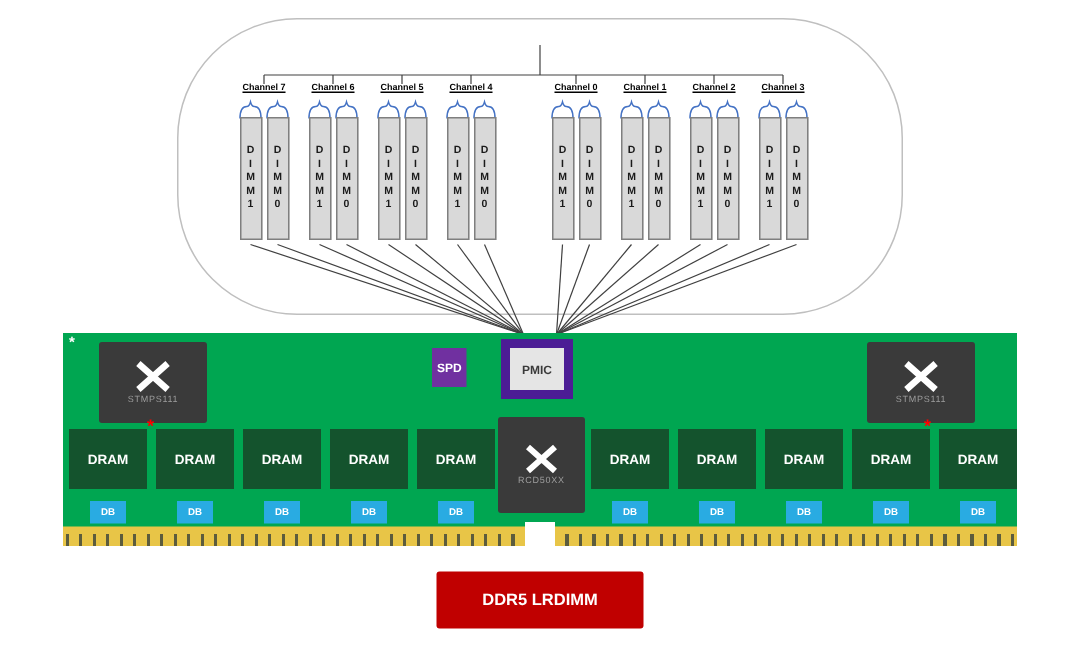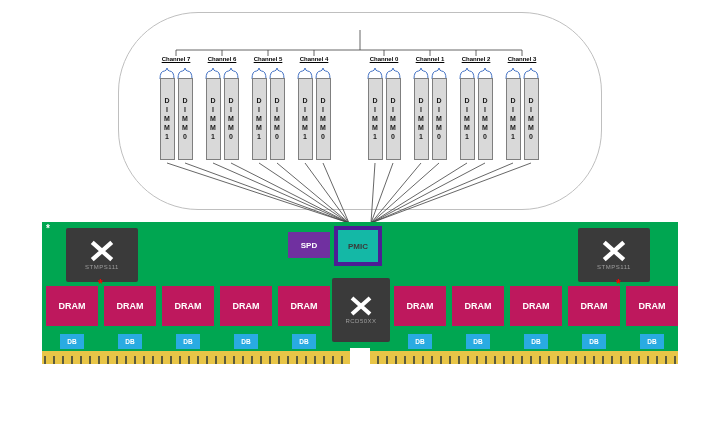--- a/index.html
+++ b/index.html
@@ -21,26 +21,26 @@
     letter-spacing:2px;color:#1a1a1a;display:flex;align-items:center;justify-content:center}
   .board{position:absolute;left:42px;top:222px;width:636px;height:142px;background:#00A651;z-index:3}
   .chip{position:absolute;background:#3A3A3A;border-radius:2px;display:flex;flex-direction:column;
     align-items:center;justify-content:center;gap:2px}
   .chip-left{left:24px;top:6px;width:72px;height:54px}
   .chip-right{left:536px;top:6px;width:72px;height:54px}
   .chip-rcd{left:290px;top:56px;width:58px;height:64px}
   .chip-logo{width:26px;height:22px}
   .chip-rcd .chip-logo{width:24px;height:20px}
   .chip-label{font-size:6px;color:#9D9D9D;letter-spacing:.5px;white-space:nowrap}
-  .spd{position:absolute;left:246px;top:10px;width:42px;height:26px;background:#7030A0;color:#fff;
+  .spd{position:absolute;left:246px;top:10px;width:23px;height:26px;background:#7030A0;color:#fff;
     font-size:8px;font-weight:bold;display:flex;align-items:center;justify-content:center}
-  .pmic{position:absolute;left:292px;top:4px;width:48px;height:40px;background:#14b8a6;
-    border:4px solid #4c1d95;color:#3A3A3A;font-size:8px;font-weight:bold;
+  .pmic{position:absolute;left:292px;top:4px;width:48px;height:40px;background:#e5e5e5;
+    border:6px solid #4c1d95;color:#3A3A3A;font-size:8px;font-weight:bold;
     display:flex;align-items:center;justify-content:center}
-  .dram{position:absolute;top:64px;width:52px;height:40px;background:#be185d;color:#fff;
+  .dram{position:absolute;top:64px;width:52px;height:40px;background:#14532d;color:#fff;
     font-weight:bold;font-size:9px;display:flex;align-items:center;justify-content:center}
   .db{position:absolute;top:112px;width:24px;height:15px;background:#29ABE2;color:#fff;
     font-weight:bold;font-size:6.5px;display:flex;align-items:center;justify-content:center}
   .edge{position:absolute;left:0;top:129px;width:636px;height:13px;background:#E8C547}
   .edge-pins{position:absolute;left:2px;bottom:0;width:100%;height:8px;
     background:repeating-linear-gradient(90deg,#5C5C3D 0 2px,transparent 2px 9px)}
   .notch{position:absolute;left:308px;top:126px;width:20px;height:16px;background:#fff}
   .star{position:absolute;font-weight:bold;line-height:1}
   .star-white{left:4px;top:2px;color:#fff;font-size:10px}
   .star-red-left{left:56px;top:56px;color:#FF0000;font-size:12px}
@@ -208,13 +208,14 @@
       <div class="dram" style="left: 410px;">DRAM</div>
       <div class="db" style="left: 424px;">DB</div>
       <div class="dram" style="left: 468px;">DRAM</div>
       <div class="db" style="left: 482px;">DB</div>
       <div class="dram" style="left: 526px;">DRAM</div>
       <div class="db" style="left: 540px;">DB</div>
       <div class="dram" style="left: 584px;">DRAM</div>
       <div class="db" style="left: 598px;">DB</div>
     </div>
 
+  <div class="title-box">DDR5 LRDIMM</div>
 </div>
 
 </body></html>

